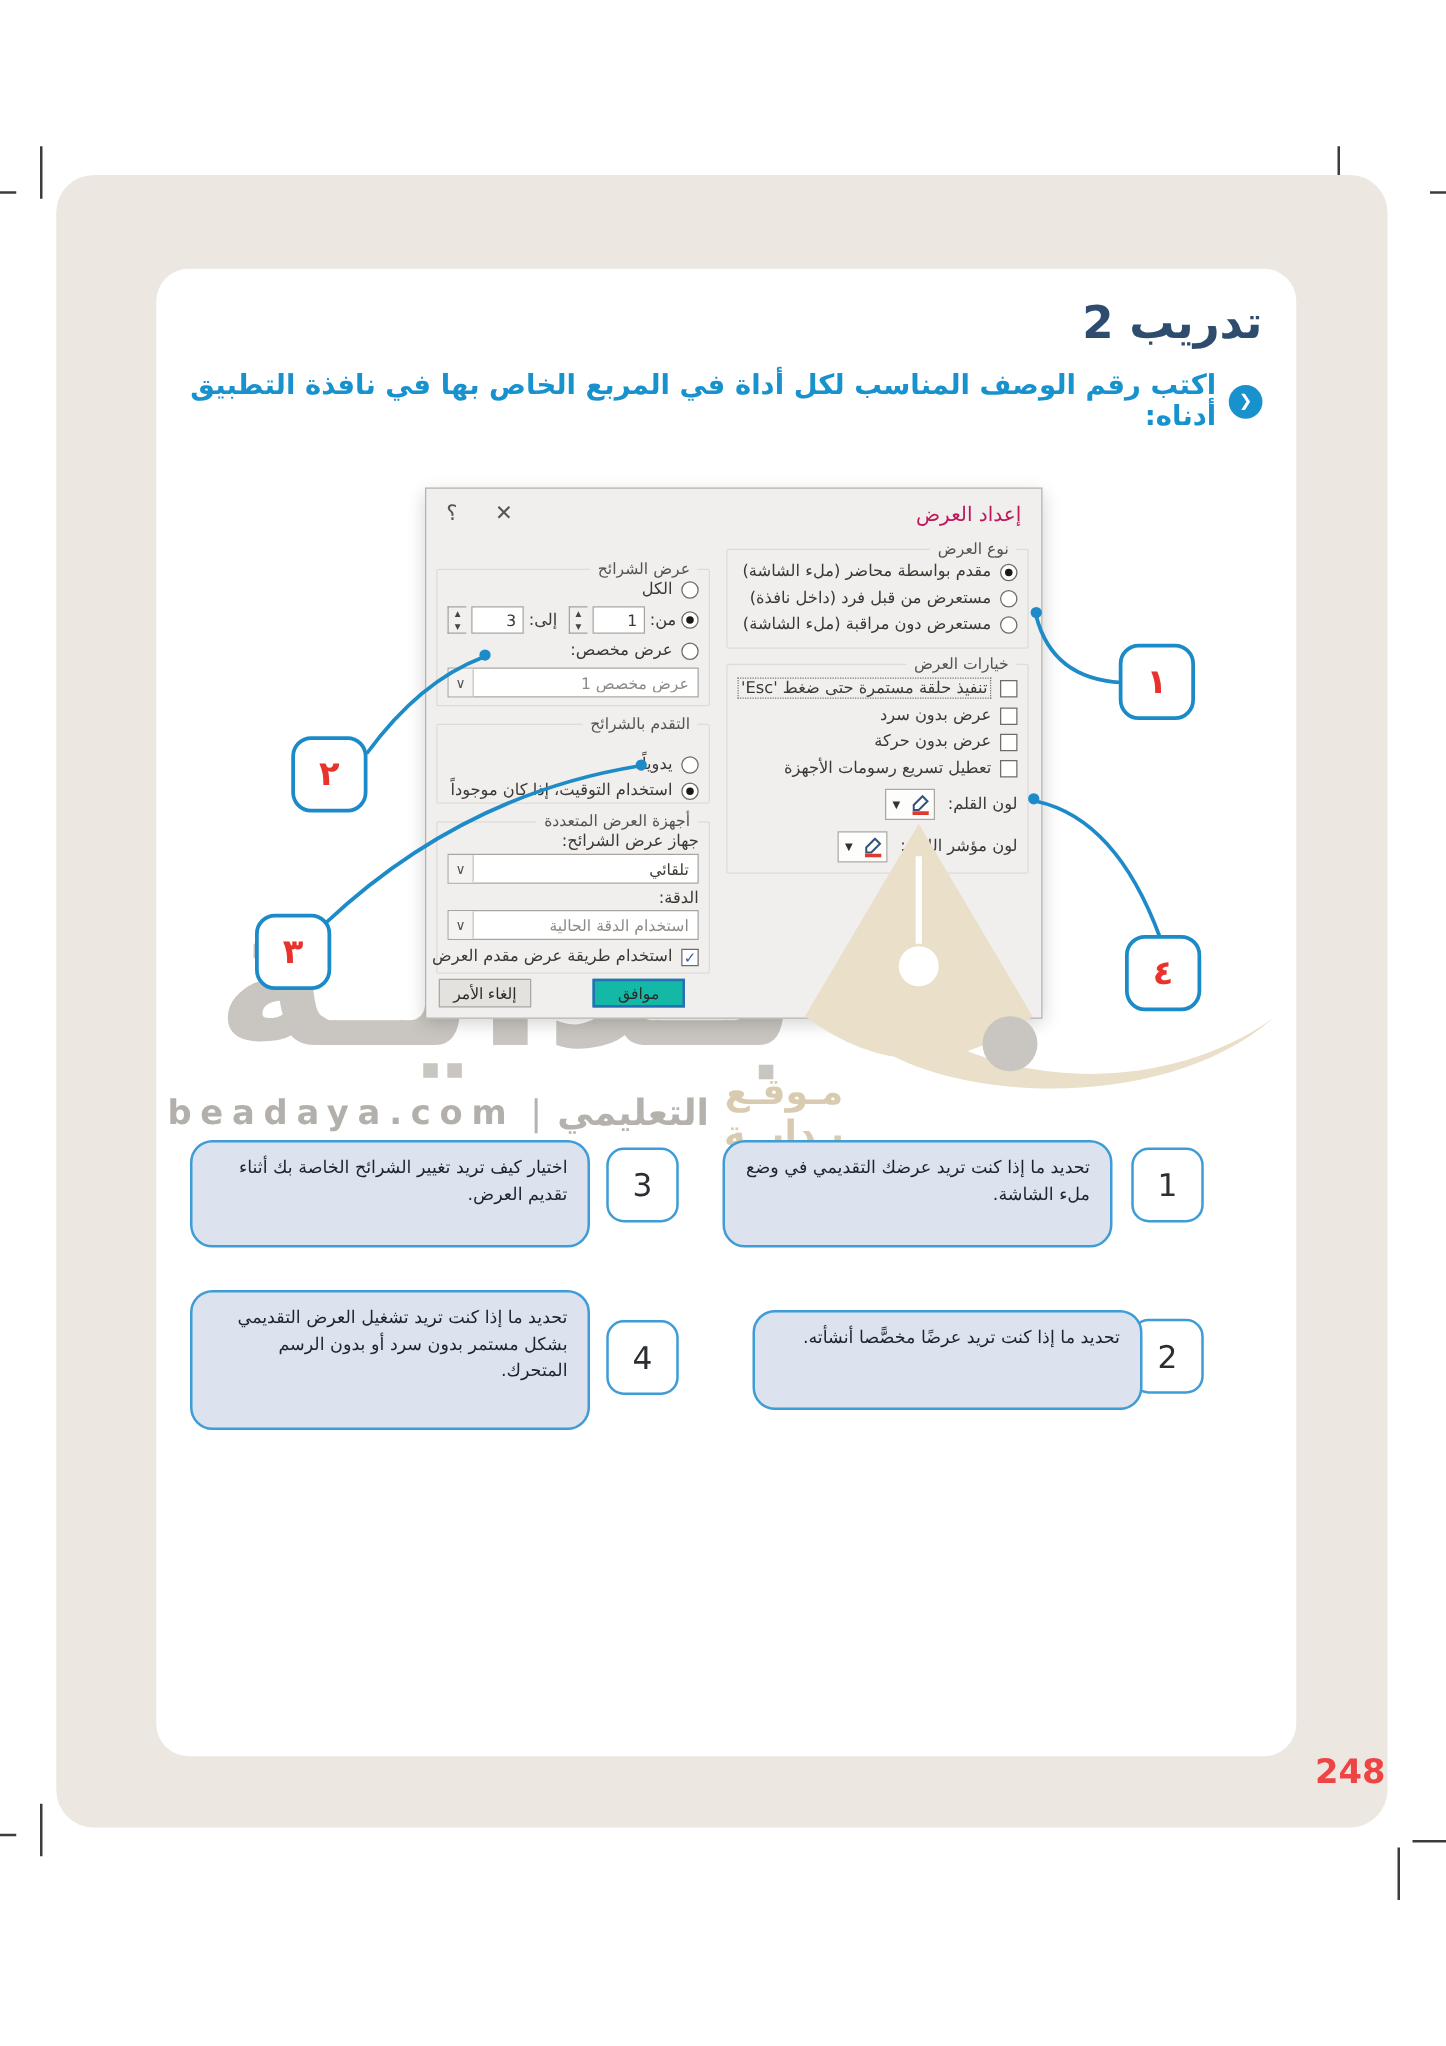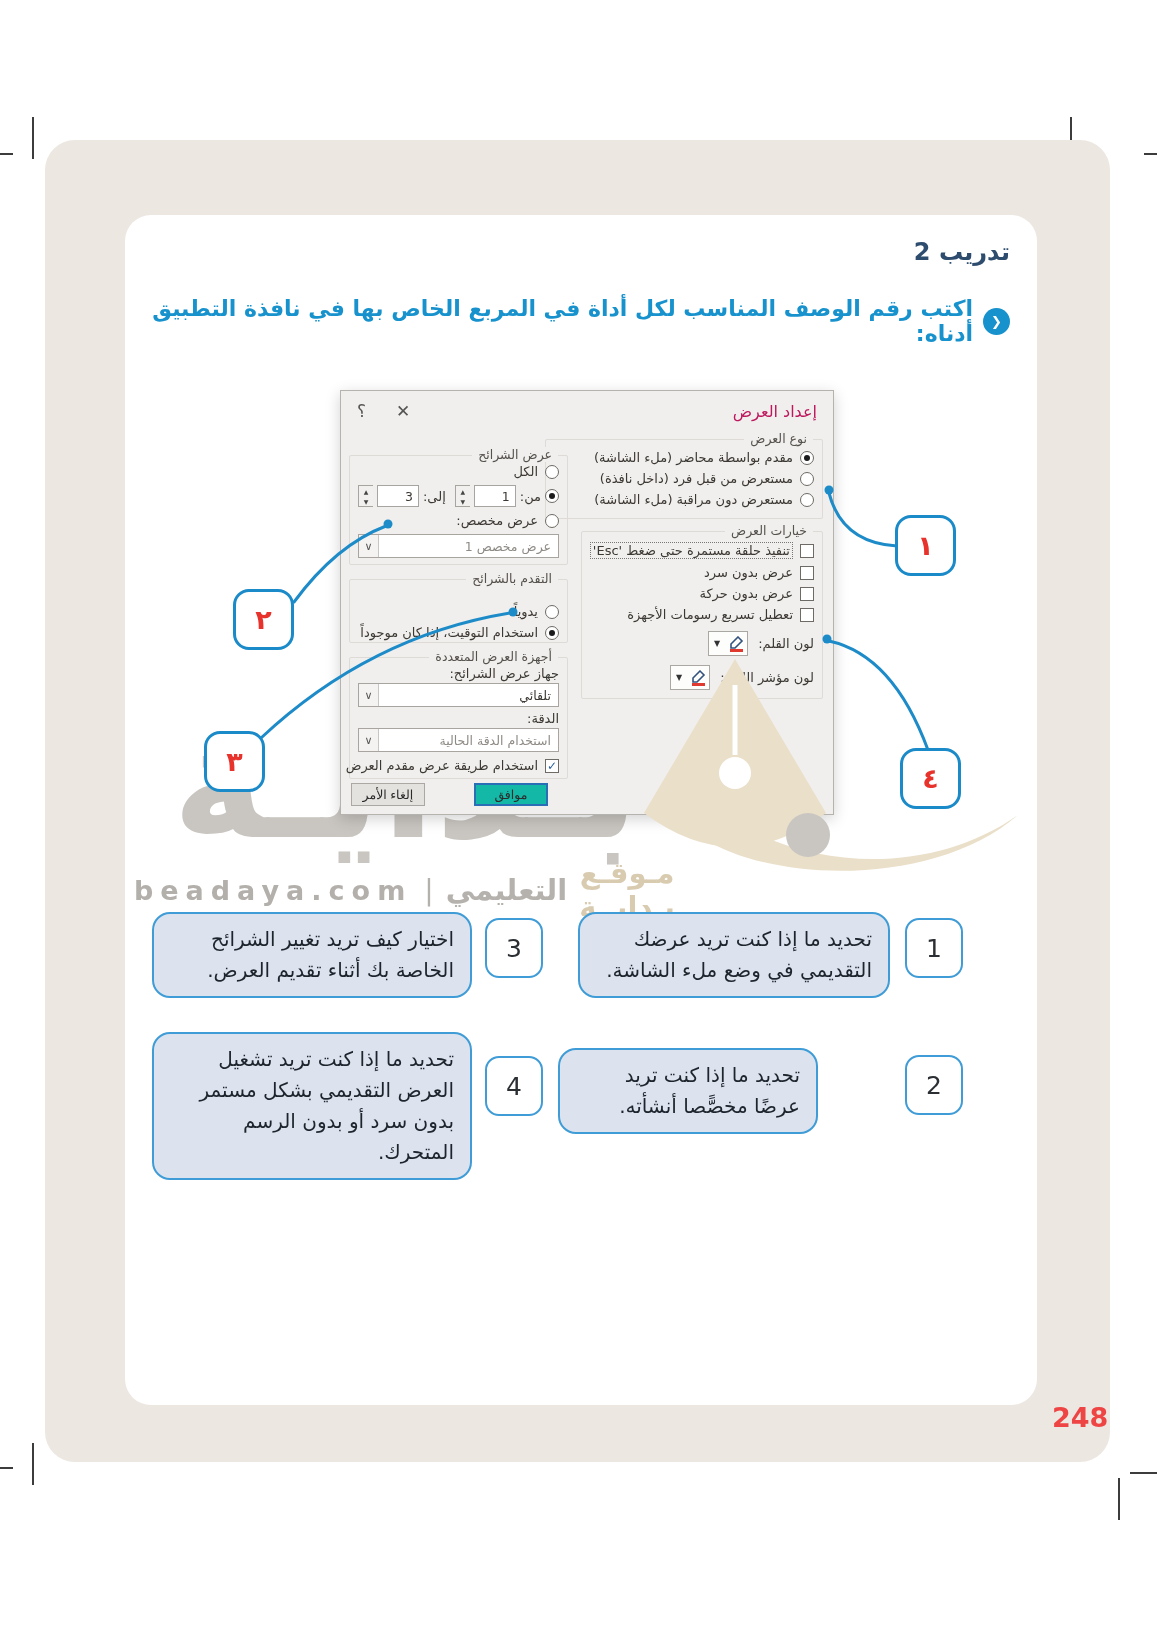--- a/index.html
+++ b/index.html
@@ -7,21 +7,21 @@
   #page { position:relative; width:1157px; height:1637px; background:#ffffff; overflow:hidden; }
 
   
   .crop { position:absolute; background:#3c3c3c; }
 
   
   .beige-card { position:absolute; left:45px; top:140px; width:1065px; height:1322px; background:#ECE7E0; border-radius:30px; }
   .white-card { position:absolute; left:125px; top:215px; width:912px; height:1190px; background:#ffffff; border-radius:26px; }
 
   
-  .ex-title { position:absolute; right:147px; top:238px; font-size:24px; font-weight:bold; color:#2E4D6E; direction:rtl; }
+  .ex-title { position:absolute; right:147px; top:238px; font-size:36px; font-weight:bold; color:#2E4D6E; direction:rtl; }
   .instruction { position:absolute; right:147px; top:296px; width:860px; direction:rtl; display:flex; align-items:center; gap:10px; color:#1792CD; font-size:22px; font-weight:bold; }
   .bullet { width:27px; height:27px; min-width:27px; border-radius:50%; background:#1792CD; color:#fff; display:flex; align-items:center; justify-content:center; font-size:13px; font-weight:bold; }
 
   
   .wm-brand { position:absolute; left:172px; top:690px; font-size:158px; font-weight:bold; color:#C9C6C1; direction:rtl; z-index:1; letter-spacing:2px; }
   .wm-caption { position:absolute; left:175px; top:856px; width:500px; display:flex; direction:rtl; align-items:center; gap:12px; z-index:1; }
   .wm-ar-brand { color:#D8CBB0; font-size:29px; font-weight:bold;text-align:center; }
   .wm-ar-suffix { color:#B5B2AE; font-size:29px; font-weight:bold; }
   .wm-sep { color:#B5B2AE; font-size:28px; }
   .wm-site { color:#B3B0AC; font-size:27px; font-weight:bold; letter-spacing:7px; direction:ltr; }
@@ -59,21 +59,21 @@
 
   .dlg-footer { position:absolute; bottom:8px; right:285px; left:10px; display:flex; direction:rtl; gap:16px; }
   .btn { width:88px; height:23px; font-size:12.5px; display:flex; align-items:center; justify-content:center; background:#E4E2DF; border:1px solid #ABA7A3; color:#2b2b2b; }
   .btn.default { border:2px solid #2A6FB5; background:#14b8a6;margin-left:33px; }
 
   
   .callout { position:absolute; width:61px; height:61px; background:#fff; border:3.5px solid #1B8AC8; border-radius:16px; display:flex; align-items:center; justify-content:center; color:#E7332B; font-size:27px; font-weight:bold; z-index:5; }
   .connector-svg { position:absolute; left:0; top:0; z-index:4; pointer-events:none; }
 
   
-  .desc-box { position:absolute; background:#DCE3EF; border:2.5px solid #3F9CD6; border-radius:18px; padding:10px 16px; direction:rtl; text-align:right; color:#1D242C; font-size:20px; line-height:1.55; z-index:5; }
+  .desc-box { position:absolute; background:#DCE3EF; border:2.5px solid #3F9CD6; border-radius:18px; padding:10px 16px; direction:rtl; text-align:right; color:#1D242C; font-size:14px; line-height:1.55; z-index:5; }
   .num-chip { position:absolute; width:58px; height:60px; background:#fff; border:2.5px solid #3F9CD6; border-radius:14px; display:flex; align-items:center; justify-content:center; font-size:25px; color:#2b2f33; z-index:5; }
 
   .page-number { position:absolute; left:1052px; top:1402px; font-size:27px; font-weight:bold; color:#ef4444; }
 </style>
 </head>
 <body>
 
 <div id="page">
 
   <div class="crop" style="left:32px;top:117px;width:2px;height:42px;"></div>
@@ -111,21 +111,21 @@
 
   <div class="dialog">
     <div class="dlg-titlebar">
       <span class="dlg-title">إعداد العرض</span>
       <span class="dlg-tb-icons">
         <span class="dlg-icon">؟</span>
         <span class="dlg-icon">✕</span>
       </span>
     </div>
 
-    <div class="group" style="right:10px; top:48px; width:278px; height:80px;">
+    <div class="group" style="right:10px; top:48px; width:242px; height:80px;">
       <span class="group-label">نوع العرض</span>
       <div class="opt-row" style="margin-top:10px;">
         <span class="radio sel"></span>
         <span>مقدم بواسطة محاضر (ملء الشاشة)</span>
       </div>
       <div class="opt-row">
         <span class="radio"></span>
         <span>مستعرض من قبل فرد (داخل نافذة)</span>
       </div>
       <div class="opt-row">
@@ -269,20 +269,20 @@
   <div class="callout" style="left:204px; top:731px;">٣</div>
   <div class="callout" style="left:900px; top:748px;">٤</div>
 
   <div class="num-chip" style="left:905px; top:918px;">1</div>
   <div class="desc-box" style="left:578px; top:912px; width:312px; min-height:86px;">تحديد ما إذا كنت تريد عرضك التقديمي في وضع ملء الشاشة.</div>
 
   <div class="num-chip" style="left:485px; top:918px;">3</div>
   <div class="desc-box" style="left:152px; top:912px; width:320px; min-height:86px;">اختيار كيف تريد تغيير الشرائح الخاصة بك أثناء تقديم العرض.</div>
 
   <div class="num-chip" style="left:905px; top:1055px;">2</div>
-  <div class="desc-box" style="left:558px; top:1048px; width:260px; min-height:80px;">تحديد ما إذا كنت تريد عرضًا مخصًّصا أنشأته.</div>
+  <div class="desc-box" style="left:602px; top:1048px; width:312px; min-height:80px;">تحديد ما إذا كنت تريد عرضًا مخصًّصا أنشأته.</div>
 
   <div class="num-chip" style="left:485px; top:1056px;">4</div>
   <div class="desc-box" style="left:152px; top:1032px; width:320px; min-height:112px;">تحديد ما إذا كنت تريد تشغيل العرض التقديمي بشكل مستمر بدون سرد أو بدون الرسم المتحرك.</div>
 
   <div class="page-number">248</div>
 
 </div>
 
 </body></html>

